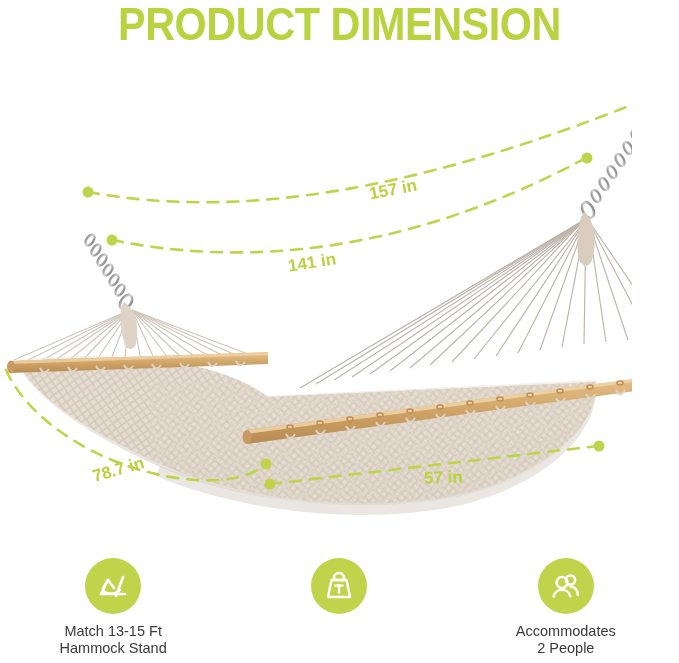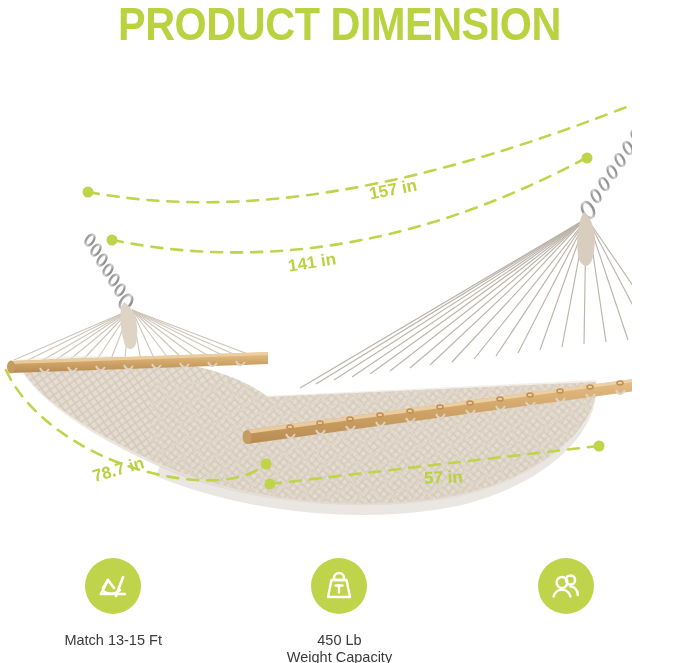--- a/index.html
+++ b/index.html
@@ -81,21 +81,21 @@
     width: 56px;
     height: 56px;
     border-radius: 50%;
     background: #bfd44a;
     display: flex;
     align-items: center;
     justify-content: center;
   }
   .feature-circle svg { display: block; }
   .feature-text {
-    margin-top: 18px;
+    margin-top: 9px;
     text-align: center;
     font-family: "Liberation Sans", sans-serif;
     font-size: 14.5px;
     line-height: 17px;
     color: #3a3a3a;
     white-space: nowrap;
   }
 </style>
 </head>
 <body>
@@ -321,43 +321,44 @@
           <path d="M6 26 L30 26"></path>
           <path d="M6 26 L13 12"></path>
           <path d="M13 12 L8 20"></path>
           <path d="M13 12 L19 20"></path>
           <path d="M28 9 L21 28"></path>
           <path d="M8 23 Q17 29 25 22"></path>
         </svg>
       </div>
       <div class="feature-text">
         <div>Match 13-15 Ft</div>
+        <div>Hammock Stand</div>
       </div>
     </div>
 
     <div class="feature">
       <div class="feature-circle">
         <svg width="34" height="34" viewBox="0 0 34 34" fill="none" stroke="#ffffff" stroke-width="2.4" stroke-linecap="round" stroke-linejoin="round">
           <path d="M12 9 a5 5 0 0 1 10 0 v2 h-10 z"></path>
           <path d="M9.5 11 L24.5 11 L28 28 L6 28 Z"></path>
           <path d="M13.5 16.5 L20.5 16.5"></path>
           <path d="M17 16.5 L17 23.5"></path>
         </svg>
       </div>
-      <div class="feature-text">
-        <div>450 Lb</div>
-        <div>Weight Capacity</div>
-      </div>
     </div>
 
     <div class="feature">
       <div class="feature-circle">
         <svg width="36" height="36" viewBox="0 0 36 36" fill="none" stroke="#ffffff" stroke-width="2.5" stroke-linecap="round" stroke-linejoin="round">
           <circle cx="22.5" cy="12" r="4.6"></circle>
           <path d="M22.5 18.6 a7.6 7.6 0 0 1 7.2 8.4"></path>
           <circle cx="14" cy="14.5" r="5.4"></circle>
           <path d="M5.6 28.5 a8.6 8.6 0 0 1 16.8 0"></path>
         </svg>
       </div>
+      <div class="feature-text">
+        <div>Accommodates</div>
+        <div>2 People</div>
+      </div>
     </div>
 
   </div>
 </div>
 
 </body></html>

